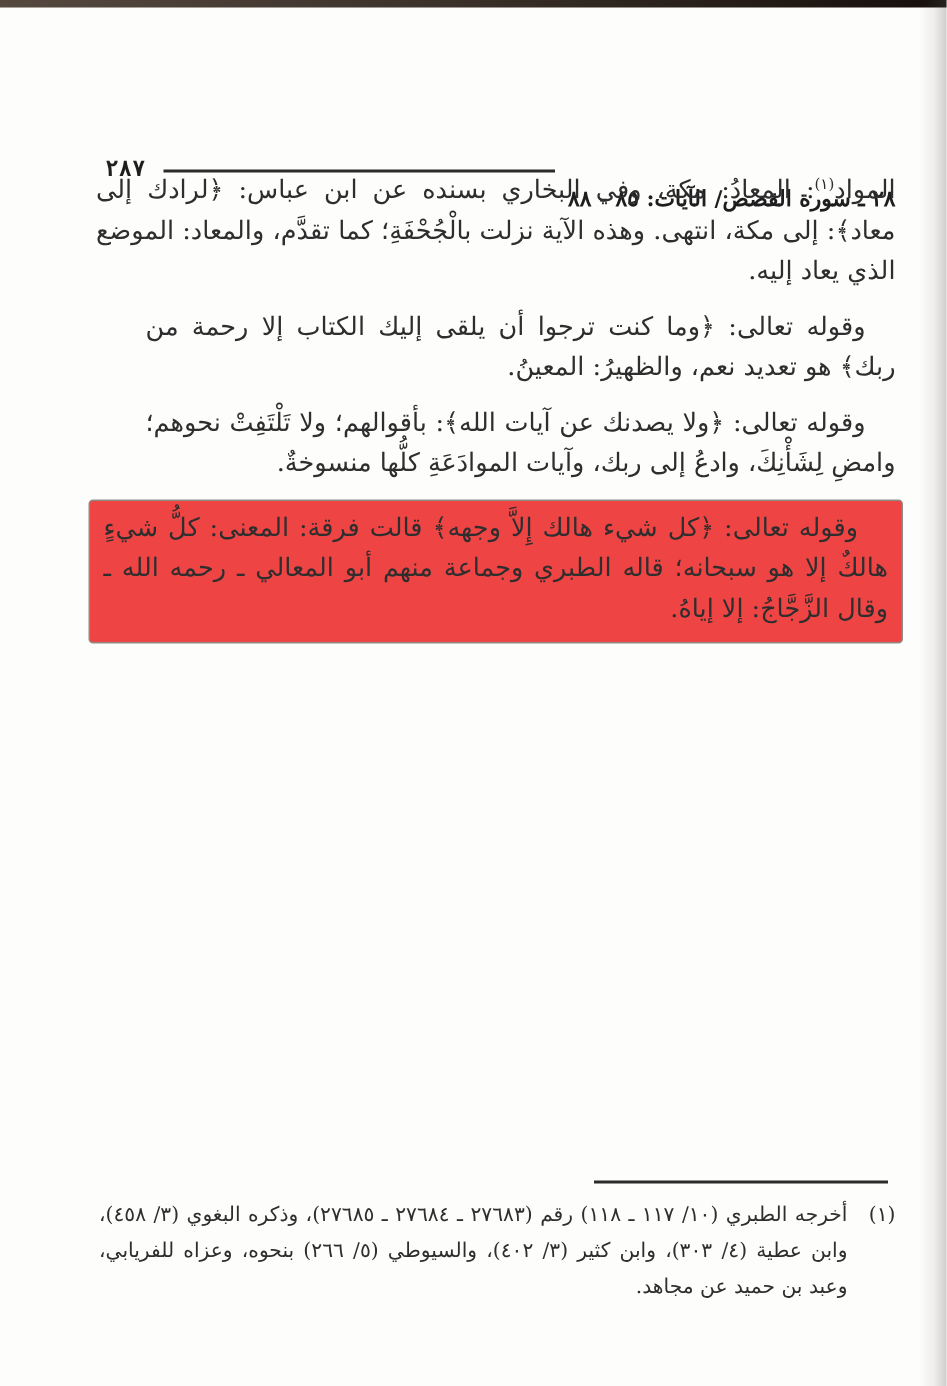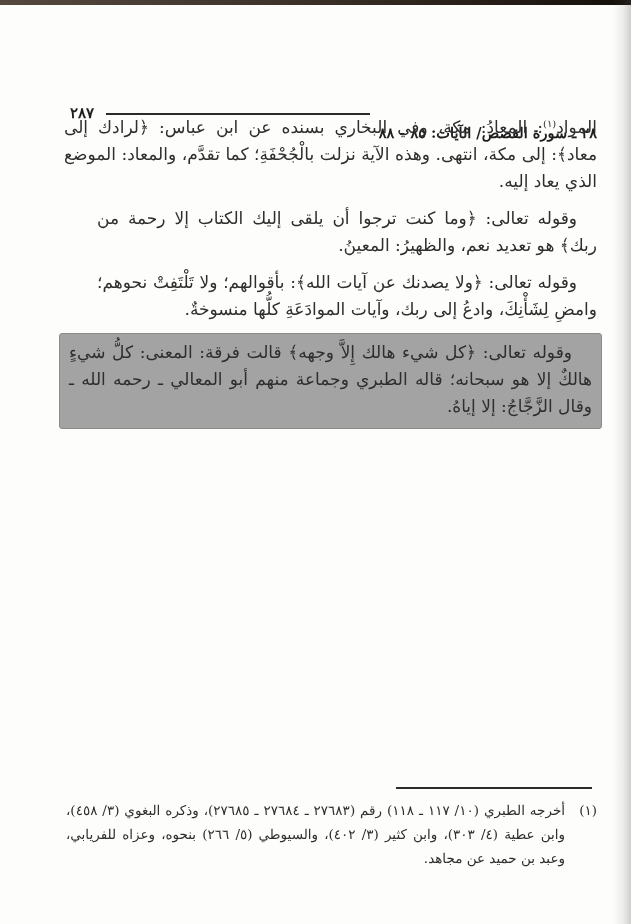--- a/index.html
+++ b/index.html
@@ -30,38 +30,38 @@
   .chapter-title{
     font-size:14.5px;font-weight:bold;color:#1e1e1e;
     white-space:nowrap;letter-spacing:0.2px;margin-top:40px;
   }
   .header-rule{
     flex:1;height:0;border-top:2px solid #2b2b2b;
     margin:2px 9px 0 12px;
   }
   .page-number{
     font-size:15px;font-weight:bold;color:#1e1e1e;
-    white-space:nowrap;letter-spacing:1px;
+    white-space:nowrap;letter-spacing:1px;font-family:Liberation Mono, monospace;
   }
 
   
   .body-text{
     position:absolute;top:114px;right:34px;width:533px;
     direction:rtl;text-align:justify;
     font-size:17px;line-height:27px;color:#2e2e2e;
   }
   .body-text p{margin:0 0 10px 0;}
   .body-text p.indent{text-indent:20px;margin-left:33px;}
   sup.fn-ref{font-size:10px;line-height:0;vertical-align:6px;letter-spacing:0;}
 
   .boxed{
     border:1px solid #8e8b86;border-radius:3px;
     margin:8px -5px 0 -5px;
     padding:5px 9px 8px 9px;
-    background:#a3a3a3;
+    background:#ef4444;
   }
   .boxed p{margin:0;text-indent:20px;}
 
   
   .footnote-rule{
     position:absolute;top:787px;right:39px;width:196px;
     border-top:2px solid #2b2b2b;
   }
   .footnotes{
     position:absolute;top:798px;right:34px;width:531px;

